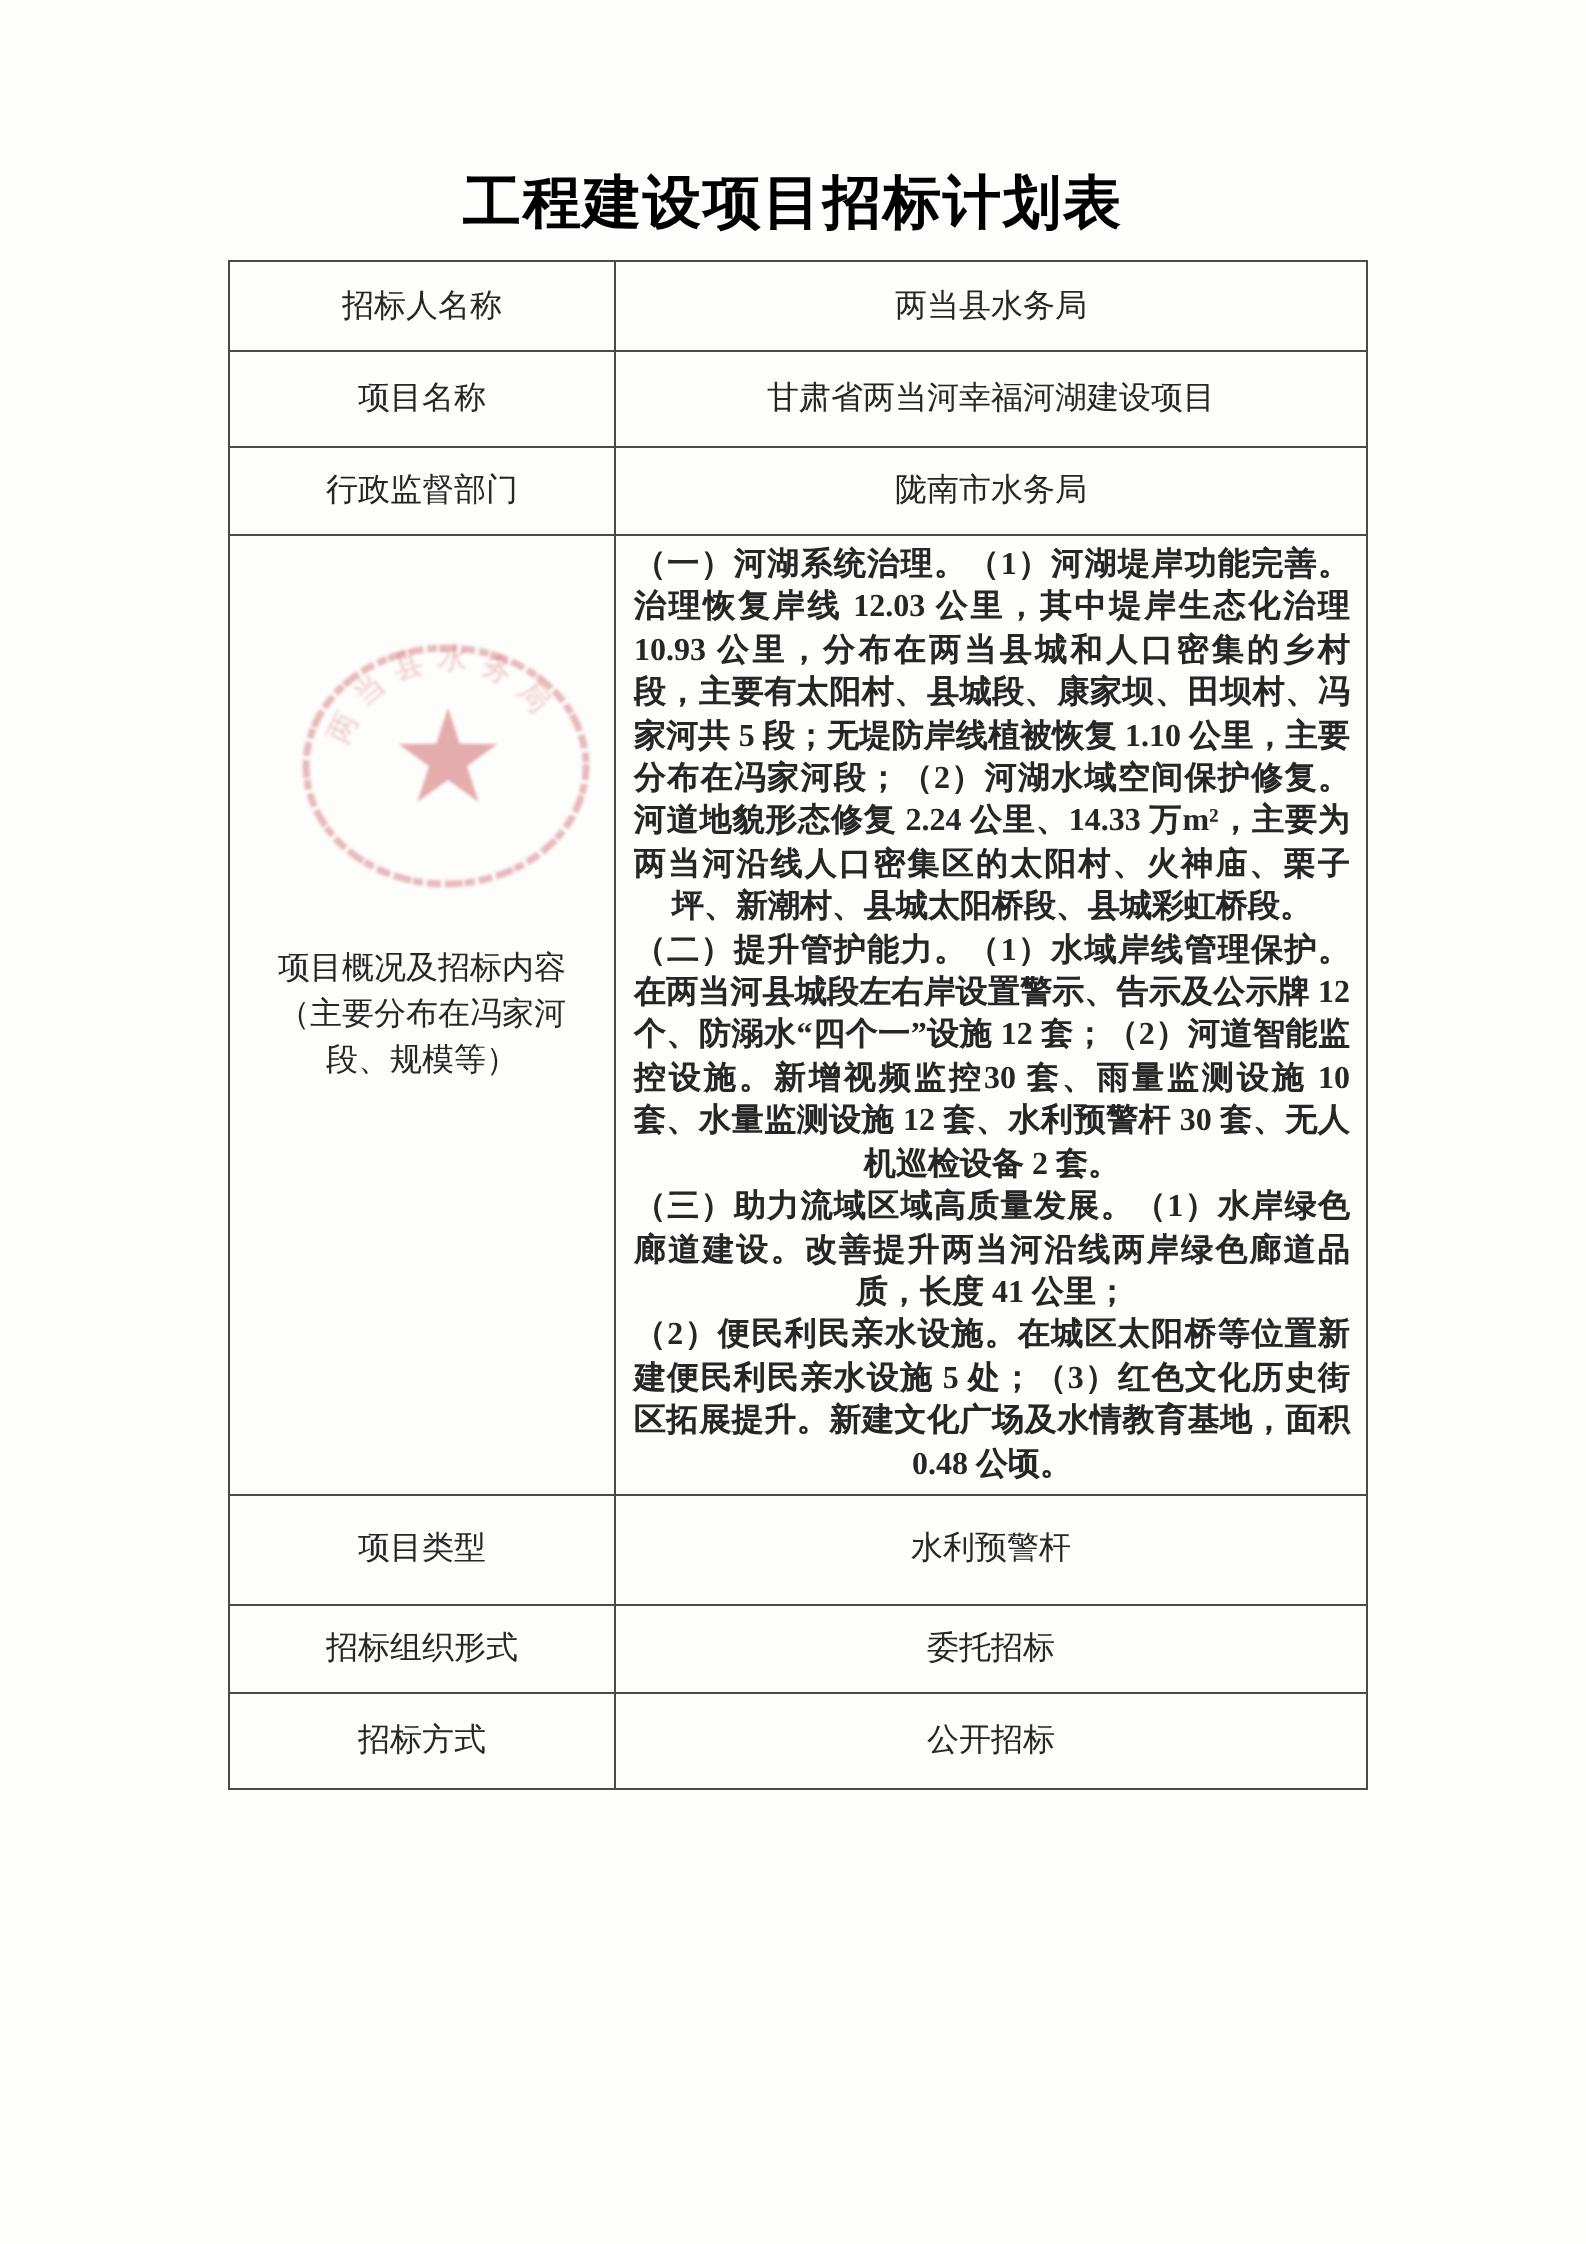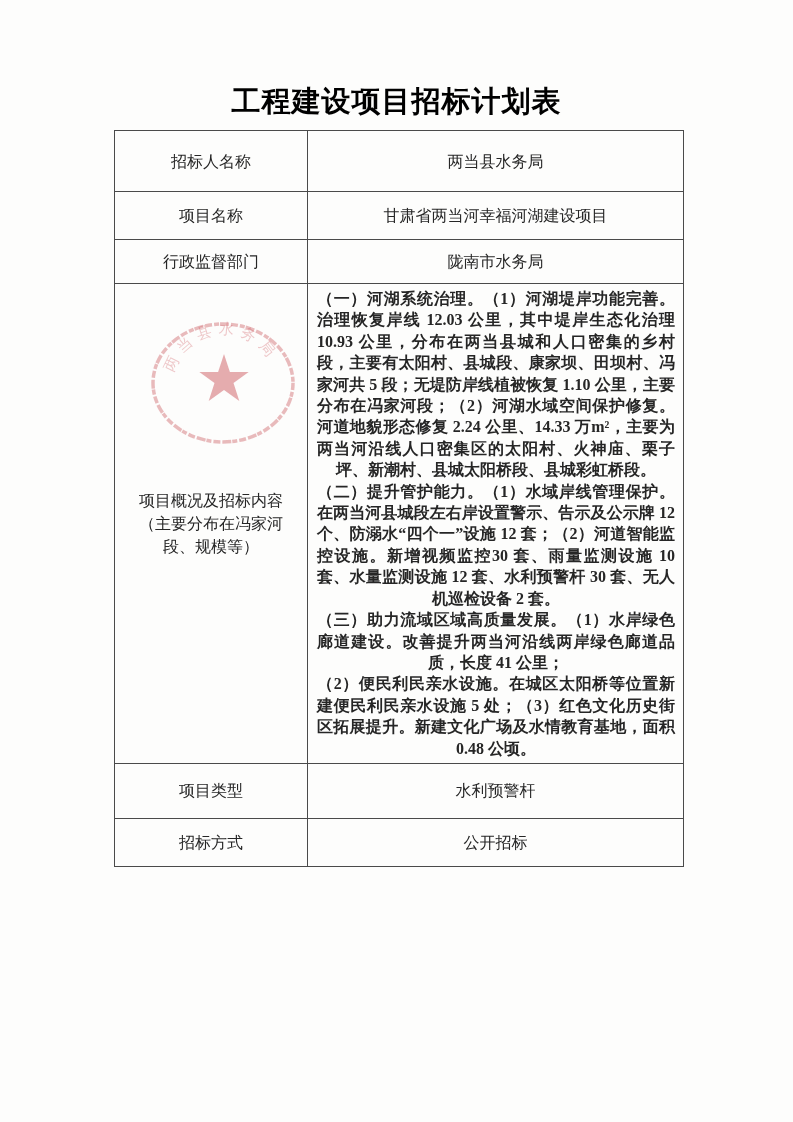--- a/index.html
+++ b/index.html
@@ -54,21 +54,21 @@
     font-weight:bold;
   }
   td.overview-cell p{
     margin:0;
     font-size:16px;
     line-height:21.4px;
     text-align:justify;
     text-align-last:center;
     text-justify:inter-character;
   }
-  tr.r-small1{height:61px;}
+  tr.r-small1{height:45px;}
   tr.r-small2{height:48px;}
   tr.r-small3{height:44px;}
   tr.r-approval{height:60px;}
   tr.r-overview{height:471px;}
   tr.r-type{height:55px;}
   tr.r-invest{height:58px;}
   tr.r-org{height:44px;}
   tr.r-method{height:48px;}
   .seal{
     position:absolute;
@@ -108,20 +108,24 @@
           <p>（一）河湖系统治理。（1）河湖堤岸功能完善。治理恢复岸线 12.03 公里，其中堤岸生态化治理 10.93 公里，分布在两当县城和人口密集的乡村段，主要有太阳村、县城段、康家坝、田坝村、冯家河共 5 段；无堤防岸线植被恢复 1.10 公里，主要分布在冯家河段；（2）河湖水域空间保护修复。河道地貌形态修复 2.24 公里、14.33 万m²，主要为两当河沿线人口密集区的太阳村、火神庙、栗子坪、新潮村、县城太阳桥段、县城彩虹桥段。</p>
           <p>（二）提升管护能力。（1）水域岸线管理保护。在两当河县城段左右岸设置警示、告示及公示牌 12 个、防溺水“四个一”设施 12 套；（2）河道智能监控设施。新增视频监控30 套、雨量监测设施 10 套、水量监测设施 12 套、水利预警杆 30 套、无人机巡检设备 2 套。</p>
           <p>（三）助力流域区域高质量发展。（1）水岸绿色廊道建设。改善提升两当河沿线两岸绿色廊道品质，长度 41 公里；</p>
           <p>（2）便民利民亲水设施。在城区太阳桥等位置新建便民利民亲水设施 5 处；（3）红色文化历史街区拓展提升。新建文化广场及水情教育基地，面积 0.48 公顷。</p>
         </td>
       </tr>
       <tr class="r-type">
         <td class="label-cell">项目类型</td>
         <td class="value-cell">水利预警杆</td>
       </tr>
+      <tr class="r-org">
+        <td class="label-cell">招标组织形式</td>
+        <td class="value-cell">委托招标</td>
+      </tr>
       <tr class="r-method">
         <td class="label-cell">招标方式</td>
         <td class="value-cell">公开招标</td>
       </tr>
     </tbody>
   </table>
 
   <svg class="seal" viewBox="0 0 152 128" xmlns="http://www.w3.org/2000/svg">
     <defs>
       <filter id="sealBlur" x="-20%" y="-20%" width="140%" height="140%">

